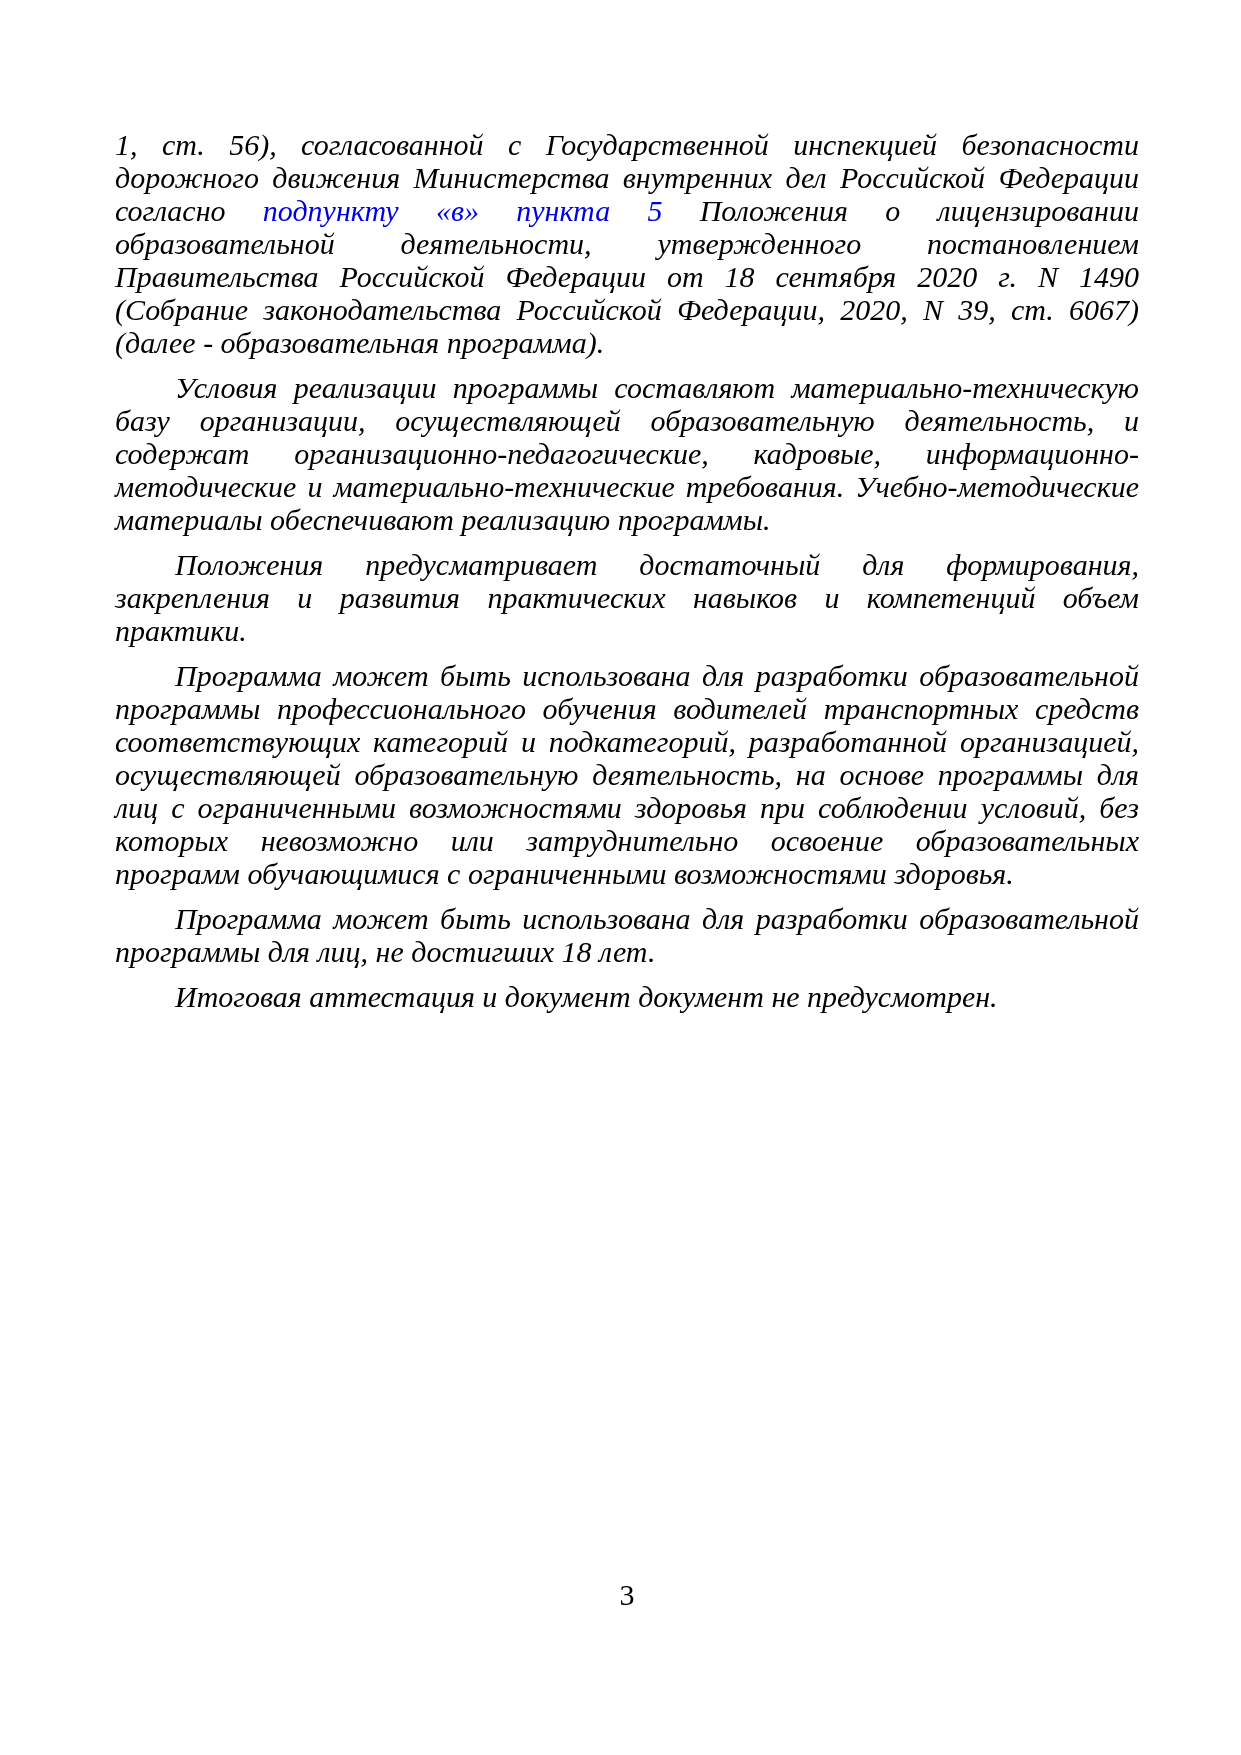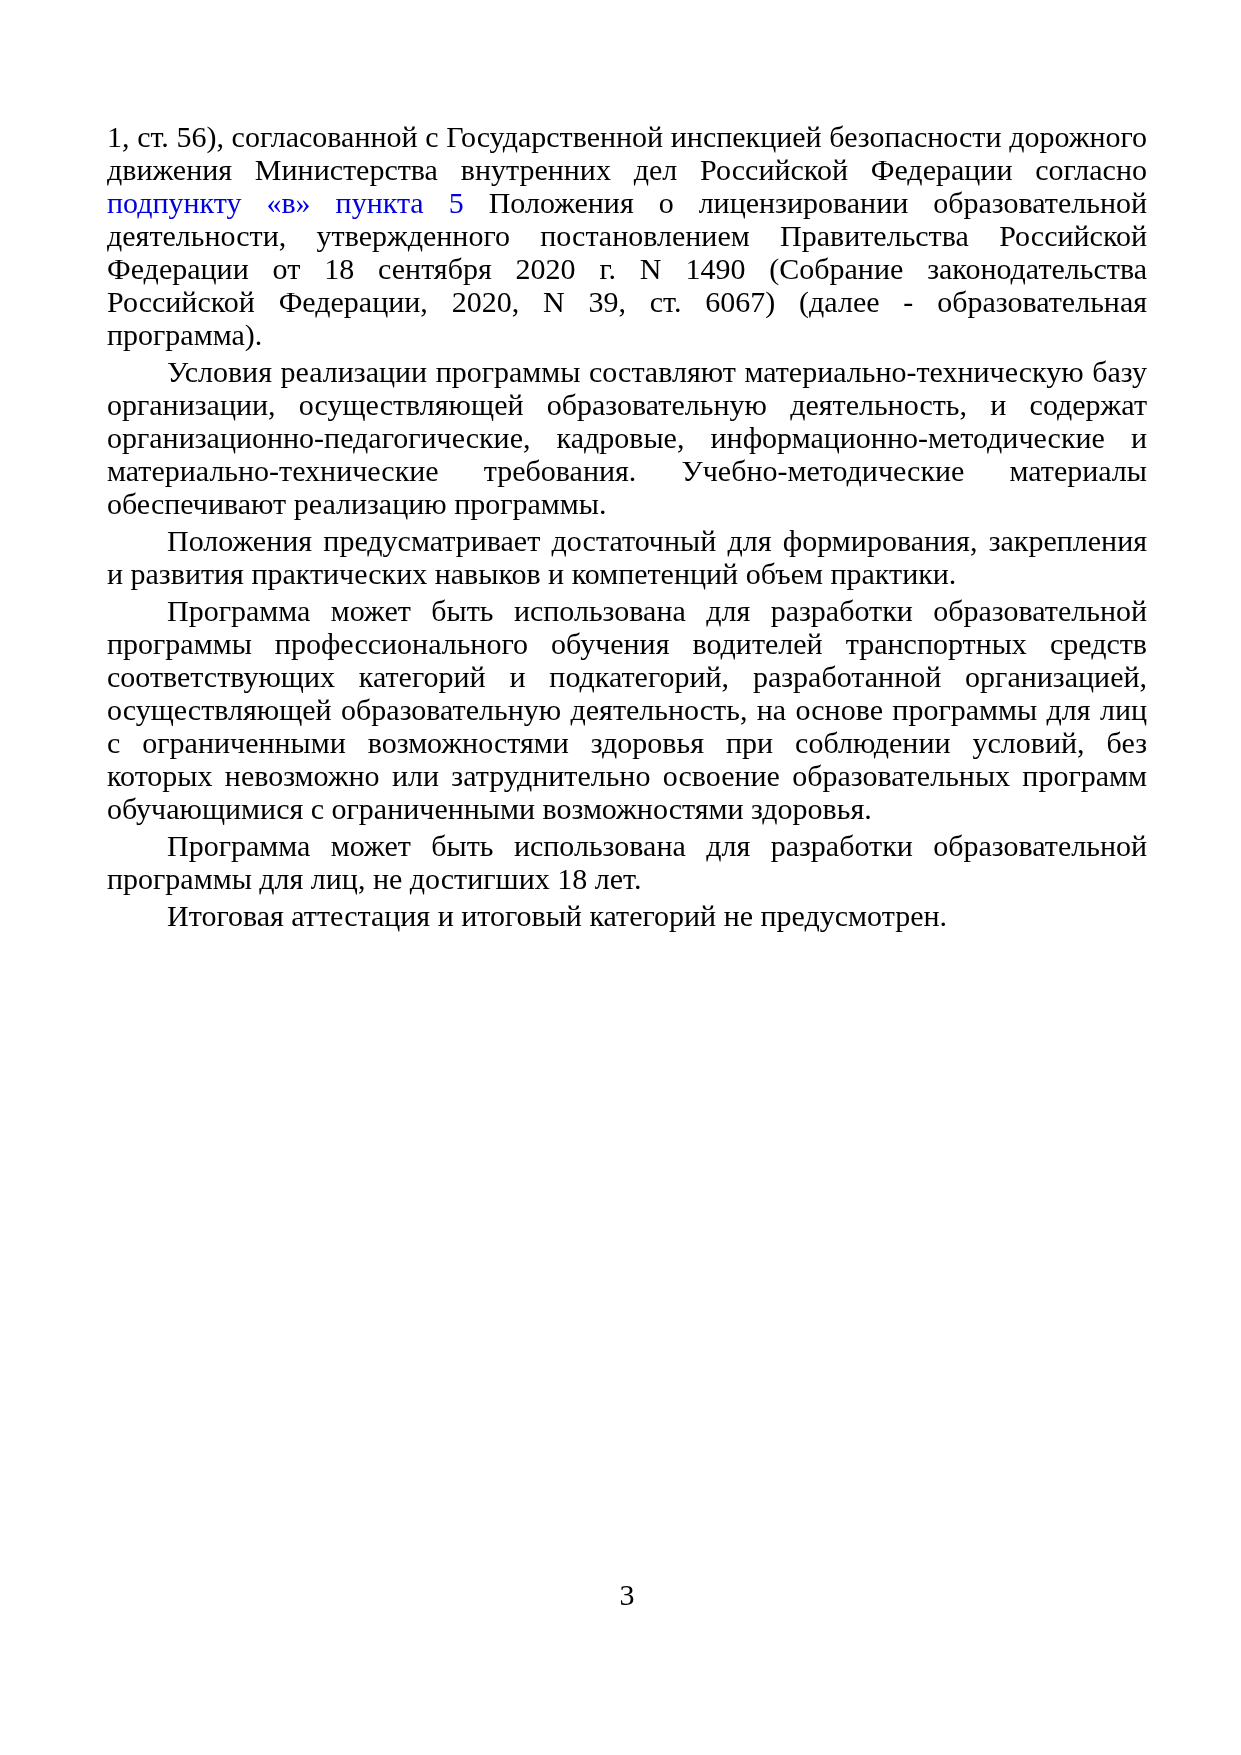--- a/index.html
+++ b/index.html
@@ -19,22 +19,23 @@
   .text-block {
     position: absolute;
     left: 103px;
     top: 116px;
     width: 1048px;
     font-size: 30px;
     line-height: 33px;
     text-align: justify;
   }
   .text-block p.para {
-    margin: 4px;
+    margin: 12px;
     padding: 0;
+    font-style: italic;
   }
   .text-block p.para.indented {
     text-indent: 60px;
   }
   .seg-link {
     cursor: pointer;
     text-decoration: none;
   }
   .page-number {
     position: absolute;
@@ -49,17 +50,17 @@
 </head>
 <body>
 
 <div class="page">
   <div class="text-block" id="paragraph-container" style="color: rgb(0, 0, 0);">
       <p class="para"><span>1, ст. 56), согласованной с Государственной инспекцией безопасности дорожного движения Министерства внутренних дел Российской Федерации согласно </span><span class="seg-link" style="color: rgb(0, 0, 224);">подпункту «в» пункта 5</span><span> Положения о лицензировании образовательной деятельности, утвержденного постановлением Правительства Российской Федерации от 18 сентября 2020 г. N 1490 (Собрание законодательства Российской Федерации, 2020, N 39, ст. 6067) (далее - образовательная программа).</span></p>
       <p class="para indented"><span>Условия реализации программы составляют материально-техническую базу организации, осуществляющей образовательную деятельность, и содержат организационно-педагогические, кадровые, информационно-методические и материально-технические требования. Учебно-методические материалы обеспечивают реализацию программы.</span></p>
       <p class="para indented"><span>Положения предусматривает достаточный для формирования, закрепления и развития практических навыков и компетенций объем практики.</span></p>
       <p class="para indented"><span>Программа может быть использована для разработки образовательной программы профессионального обучения водителей транспортных средств соответствующих категорий и подкатегорий, разработанной организацией, осуществляющей образовательную деятельность, на основе программы для лиц с ограниченными возможностями здоровья при соблюдении условий, без которых невозможно или затруднительно освоение образовательных программ обучающимися с ограниченными возможностями здоровья.</span></p>
       <p class="para indented"><span>Программа может быть использована для разработки образовательной программы для лиц, не достигших 18 лет.</span></p>
-      <p class="para indented"><span>Итоговая аттестация и итоговый категорий не предусмотрен.</span></p>
+      <p class="para indented"><span>Итоговая аттестация и документ документ не предусмотрен.</span></p>
     </div>
 
   <div class="page-number">3</div>
 </div>
 
 </body></html>

